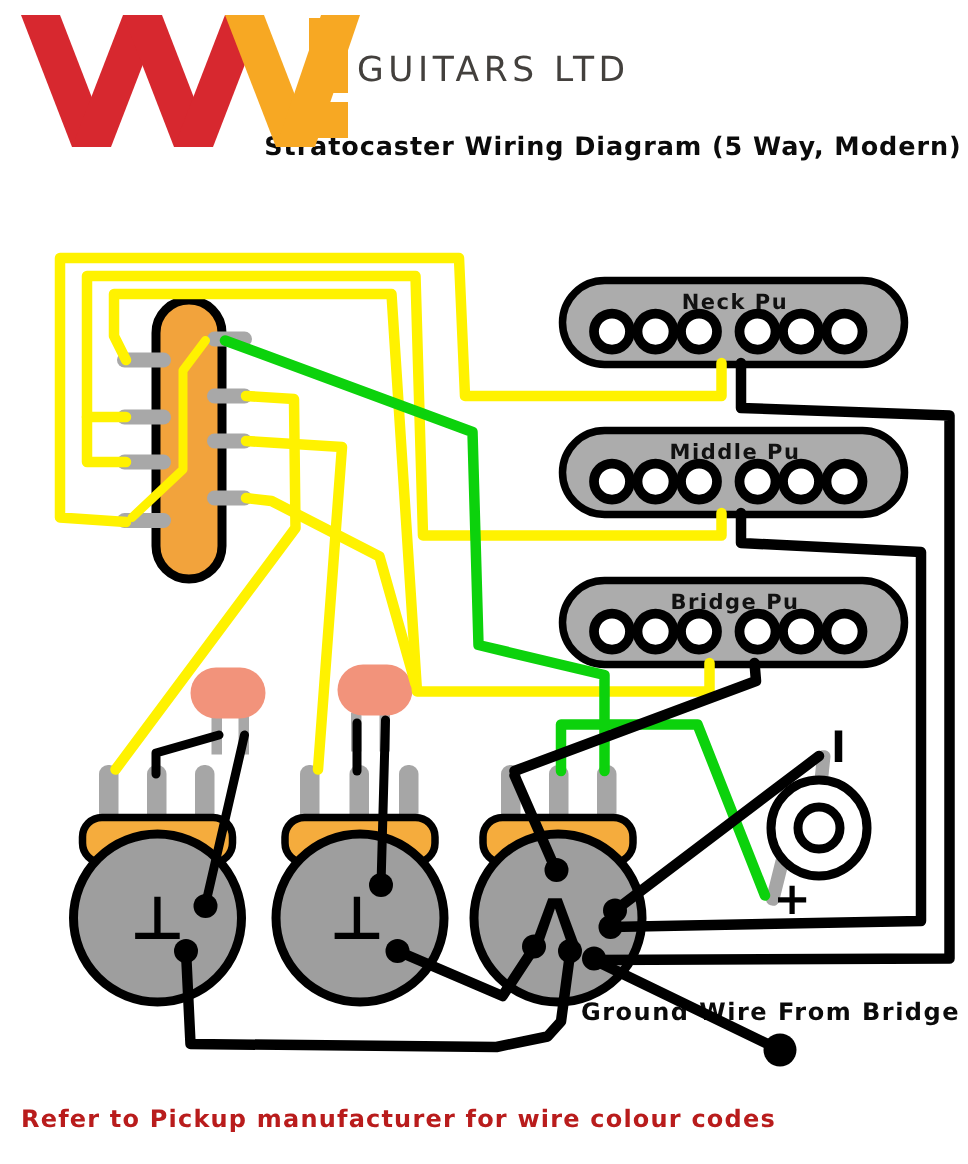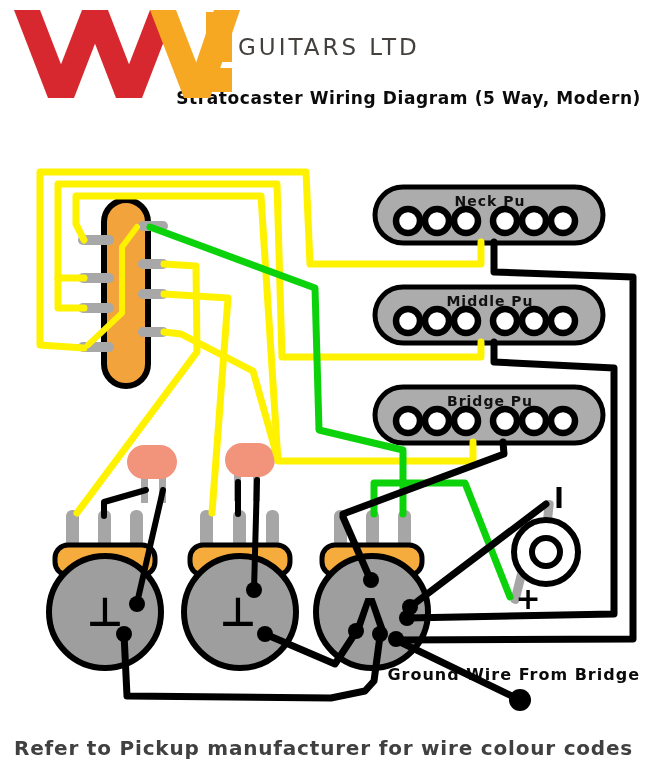--- a/index.html
+++ b/index.html
@@ -14,22 +14,22 @@
   }
   .title-text{
     position:absolute;right:4px;top:88px;font-size:17px;font-weight:bold;
     letter-spacing:0.6px;color:#0b0b0b;white-space:nowrap;
   }
   .ground-label{
     position:absolute;right:5px;top:665px;font-size:16px;font-weight:bold;
     letter-spacing:1px;color:#0b0b0b;white-space:nowrap;
   }
   .note-label{
-    position:absolute;left:14px;top:736px;font-size:20px;font-weight:bold;
-    letter-spacing:0.8px;color:#404040;white-space:nowrap;
+    position:absolute;left:14px;top:736px;font-size:16px;font-weight:bold;
+    letter-spacing:0.8px;color:#b91c1c;white-space:nowrap;
   }
   svg text{font-family:"DejaVu Sans","Liberation Sans",sans-serif;}
   .pickup-label{font-size:14px;font-weight:bold;letter-spacing:1px;}
   .pot-symbol{font-size:40px;font-weight:bold;}
   .jack-plus{font-size:30px;font-weight:bold;}
 </style>
 </head>
 <body>
 
 <div class="stage">

